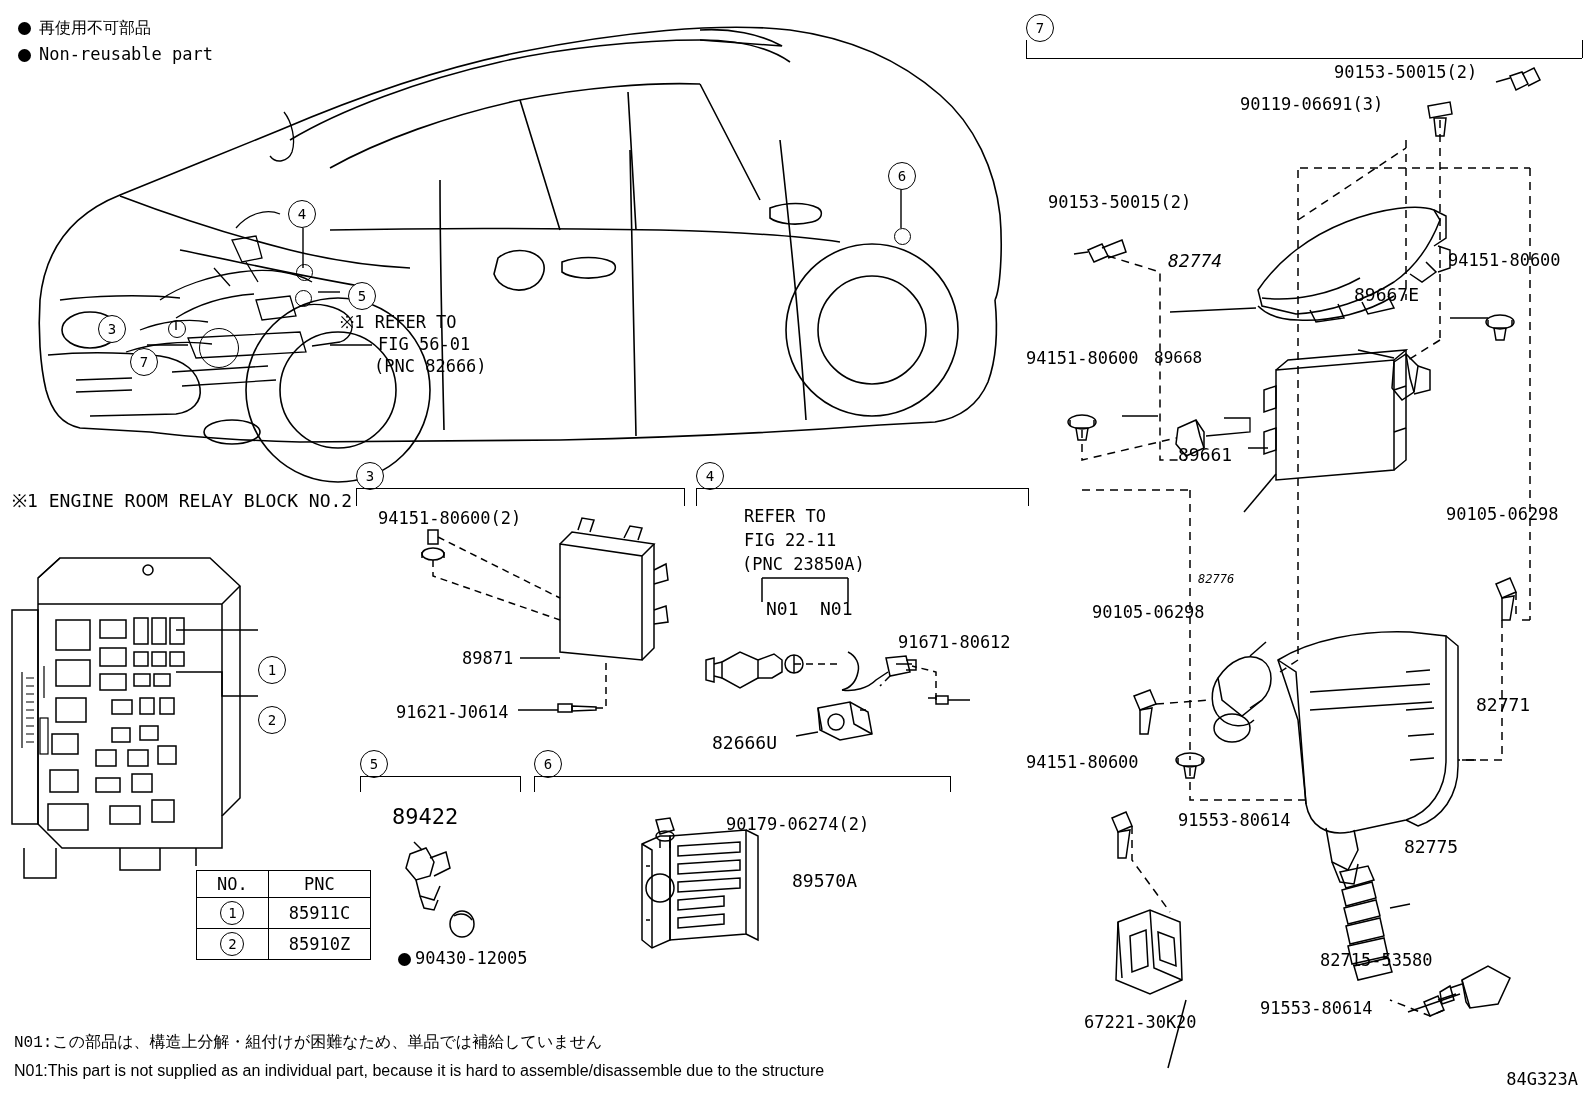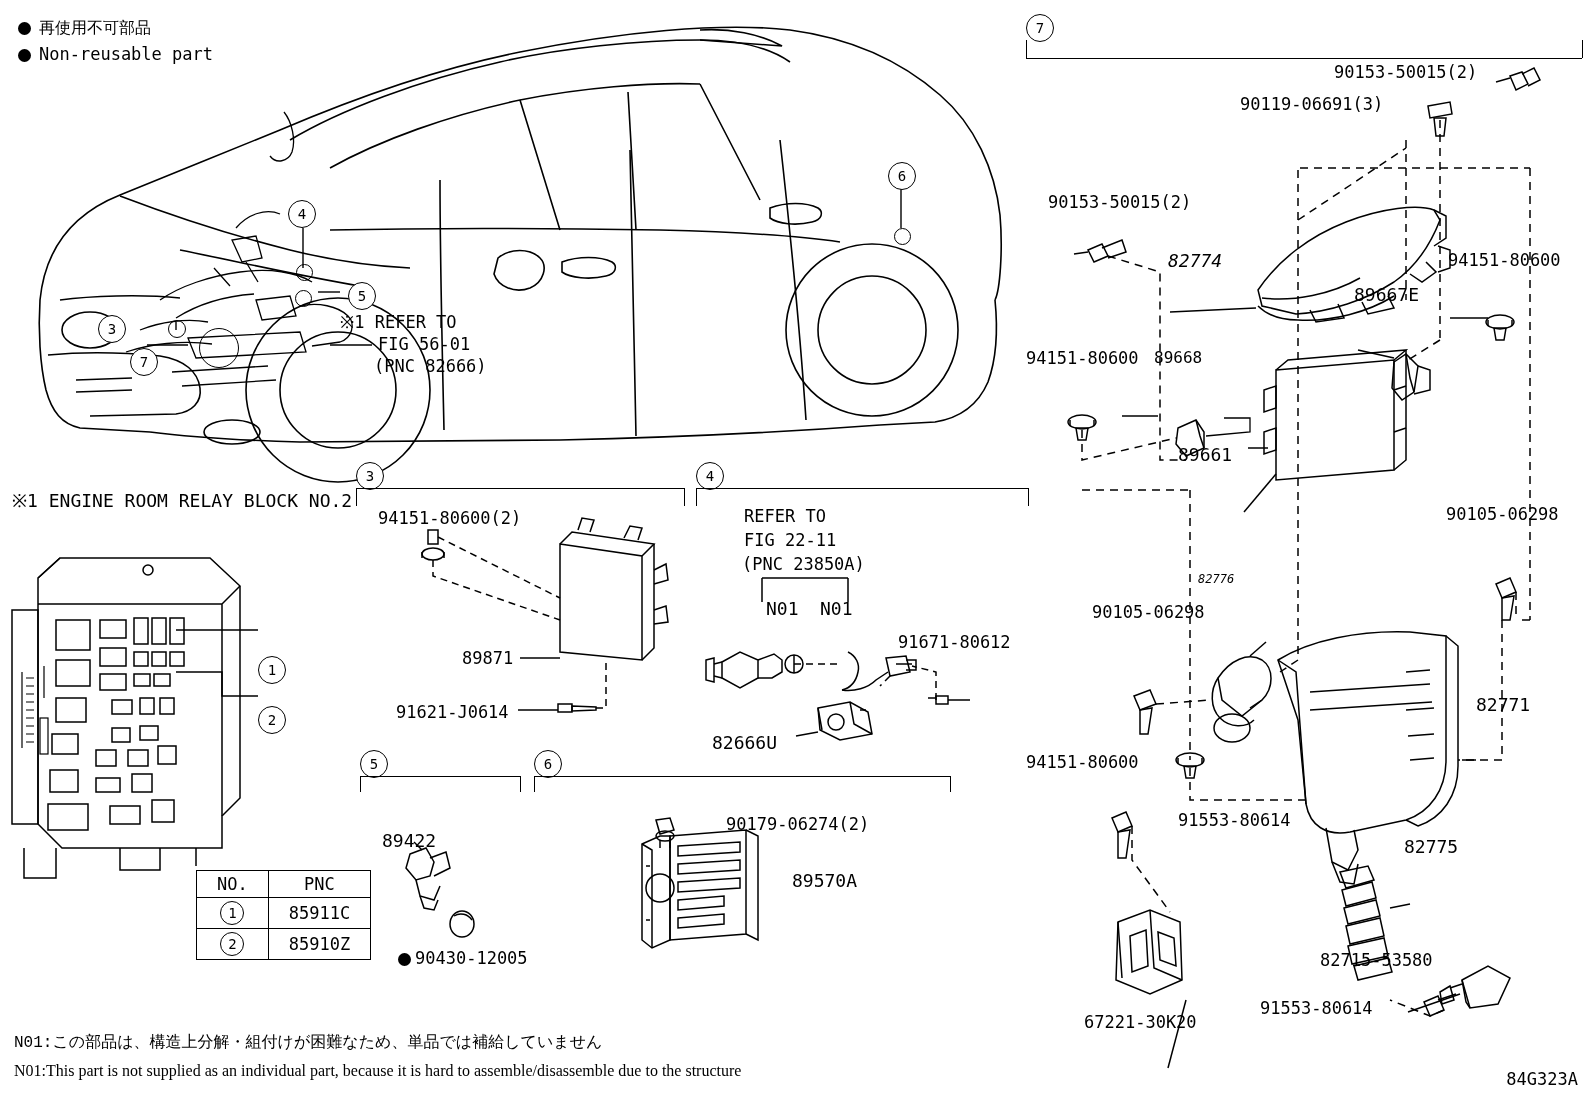--- a/index.html
+++ b/index.html
@@ -9,21 +9,21 @@
   .circ{position:absolute;border:1.6px solid #000;border-radius:50%;display:flex;align-items:center;justify-content:center;font-size:14px;font-family:"DejaVu Sans Mono",monospace;background:#fff;}
   .ring{position:absolute;border:1.6px solid #000;border-radius:50%;background:transparent;}
   .hline{position:absolute;height:0;border-top:1.4px solid #000;}
   .vline{position:absolute;width:0;border-left:1.4px solid #000;}
   svg{position:absolute;overflow:visible;}
   .tbl{position:absolute;border-collapse:collapse;font-family:"DejaVu Sans Mono",monospace;font-size:17px;}
   .tbl td{border:1.4px solid #000;padding:3px 20px;text-align:center;}
   .legend-dot{width:13px;height:13px;background:#000;border-radius:50%;display:inline-block;margin-right:8px;vertical-align:middle;}
   .fig-id{position:absolute;right:14px;bottom:10px;font-size:17px;font-family:"DejaVu Sans Mono",monospace;}
   .note{position:absolute;font-family:Liberation Mono, monospace;font-size:16px;white-space:nowrap;}
-  .note-mono{font-family:Liberation Serif, serif;font-size:16px;}
+  .note-mono{font-family:Liberation Sans, sans-serif;font-size:16px;}
 </style>
 </head>
 <body>
 
 <div class="lbl jp" style="left:18px;top:18px;">
   <span class="legend-dot"></span><span>再使用不可部品</span>
 </div>
 <div class="lbl" style="left:18px;top:44px;font-family:'DejaVu Sans Mono',monospace;">
   <span class="legend-dot"></span><span>Non-reusable part</span>
 </div>
@@ -290,21 +290,21 @@
   </g>
 </svg>
 
 <div class="circ" style="left:360px;top:750px;width:26px;height:26px;">
     <span>5</span>
   </div>
 <div class="vline" style="left:360px;top:776px;height:16px;"></div>
 <div class="hline" style="left:360px;top:776px;width:160px;"></div>
 <div class="vline" style="left:520px;top:776px;height:16px;"></div>
 
-<div class="lbl" style="left:382px;top:804px;font-size:18px;margin-top:26px;"><span>89422</span></div>
+<div class="lbl" style="left:392px;top:804px;font-size:22px;"><span>89422</span></div>
 <div class="lbl" style="left:398px;top:948px;"><span class="legend-dot" style="margin-right:4px;"></span><span>90430-12005</span></div>
 
 <svg style="left:390px;top:820px;width:120px;height:140px;">
   <g fill="none" stroke="#000" stroke-width="1.5">
     <path d="M24 22 L32 30"></path>
     <path d="M20 34 L36 28 L44 42 L40 56 L26 60 L16 48 Z"></path>
     <path d="M40 38 L56 32 L60 48 L44 56"></path>
     <path d="M26 60 L30 76 L44 80 L50 66"></path>
     <path d="M30 76 L34 88 L44 90 L48 80"></path>
     <ellipse cx="72" cy="104" rx="12" ry="13"></ellipse>

